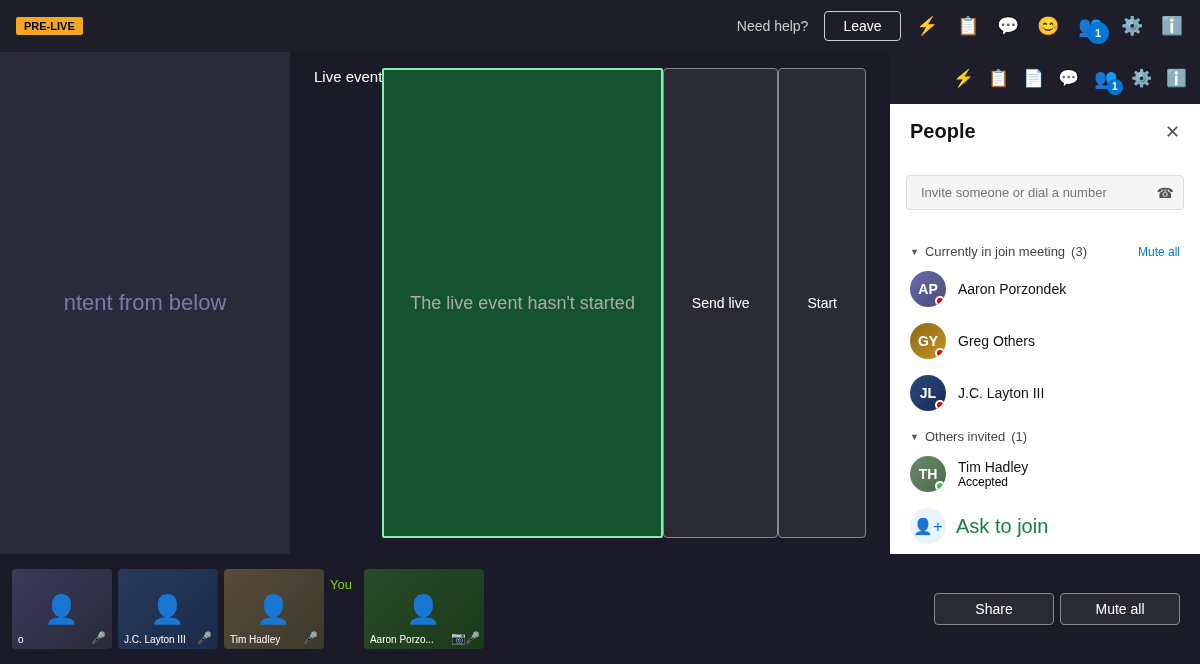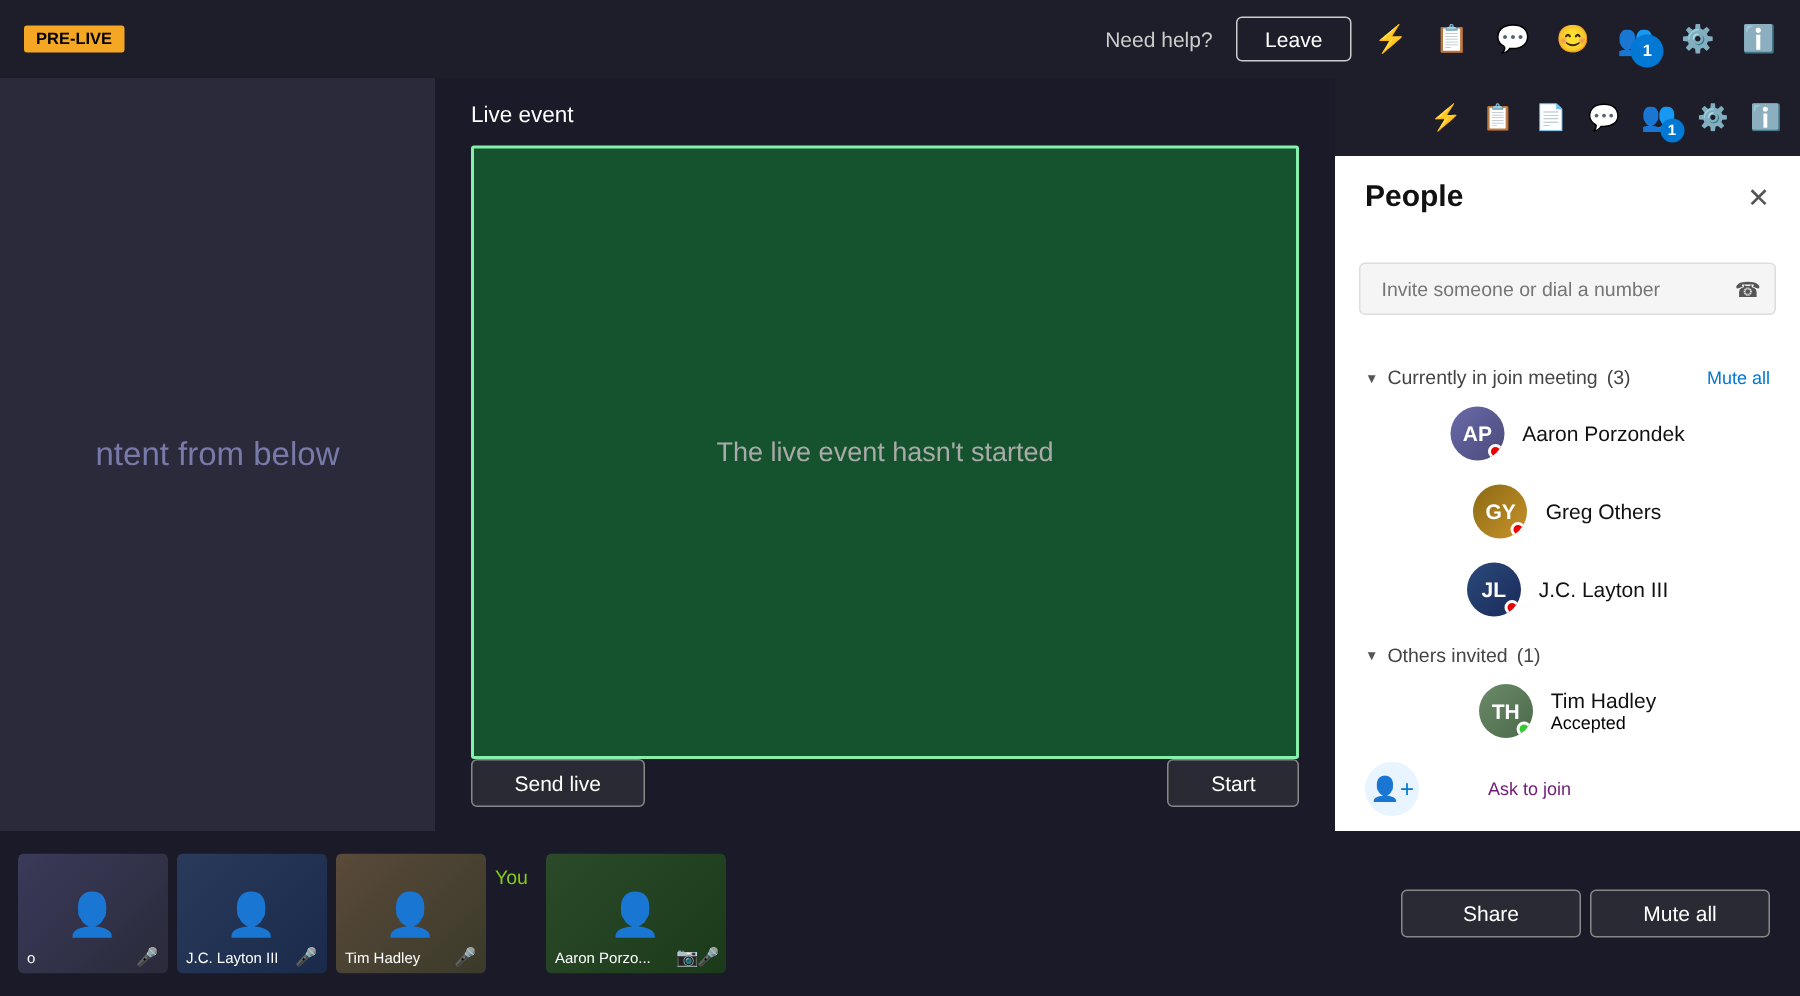--- a/index.html
+++ b/index.html
@@ -71,21 +71,21 @@
       color: #7a7aaa;
       font-size: 22px;
       font-weight: 300;
     }
 
     
     .center-area {
       flex: 1;
       background: #1a1a28;
       display: flex;
-      flex-direction: column;
+      flex-direction: row;
       padding: 16px 24px;
     }
     .live-event-label {
       color: #fff;
       font-size: 15px;
       font-weight: 500;
       margin-bottom: 12px;
     }
     .video-main {
       border: 2px solid #86efac;
@@ -188,21 +188,20 @@
       background: none;
       border: none;
     }
 
     .person-row {
       display: flex;
       align-items: center;
       padding: 8px 20px;
       gap: 12px;
       position: relative;
-      justify-content: center;
     }
     .avatar {
       width: 36px;
       height: 36px;
       border-radius: 50%;
       background: #888;
       flex-shrink: 0;
       overflow: hidden;
       position: relative;
       display: flex;
@@ -245,23 +244,22 @@
       width: 36px;
       height: 36px;
       border-radius: 50%;
       background: #e8f4ff;
       display: flex;
       align-items: center;
       justify-content: center;
       flex-shrink: 0;
     }
     .ask-join-text {
-      font-size: 12px;
-      color: #701a75;
-      margin-left: 36px;
+      font-size: 20px;
+      color: #15803d;
     }
 
     
     .bottom-bar {
       height: 110px;
       background: #1a1a28;
       display: flex;
       align-items: center;
       padding: 0 0 0 0;
       gap: 0;

